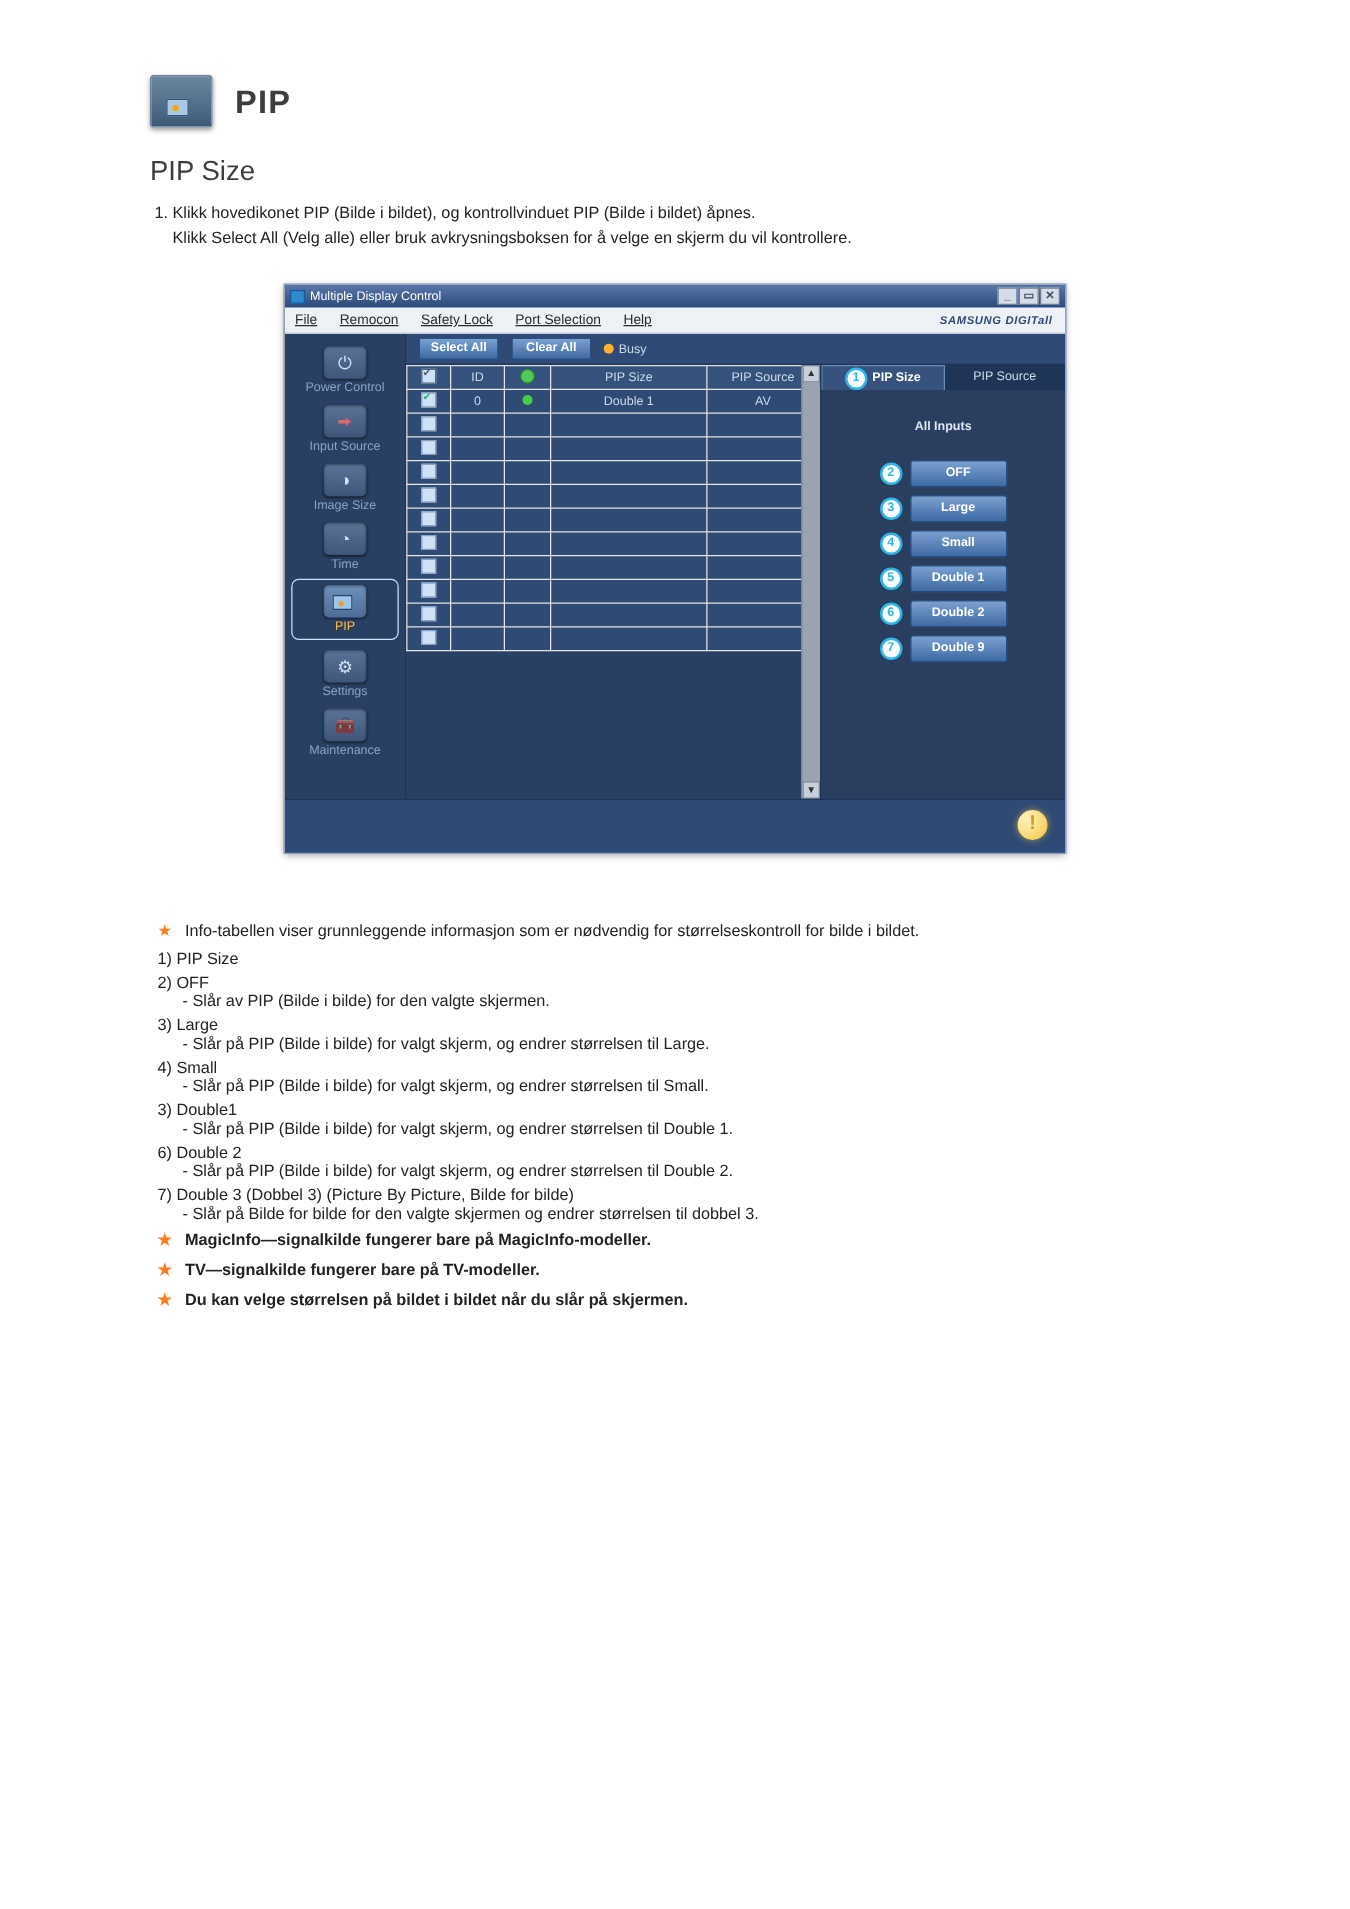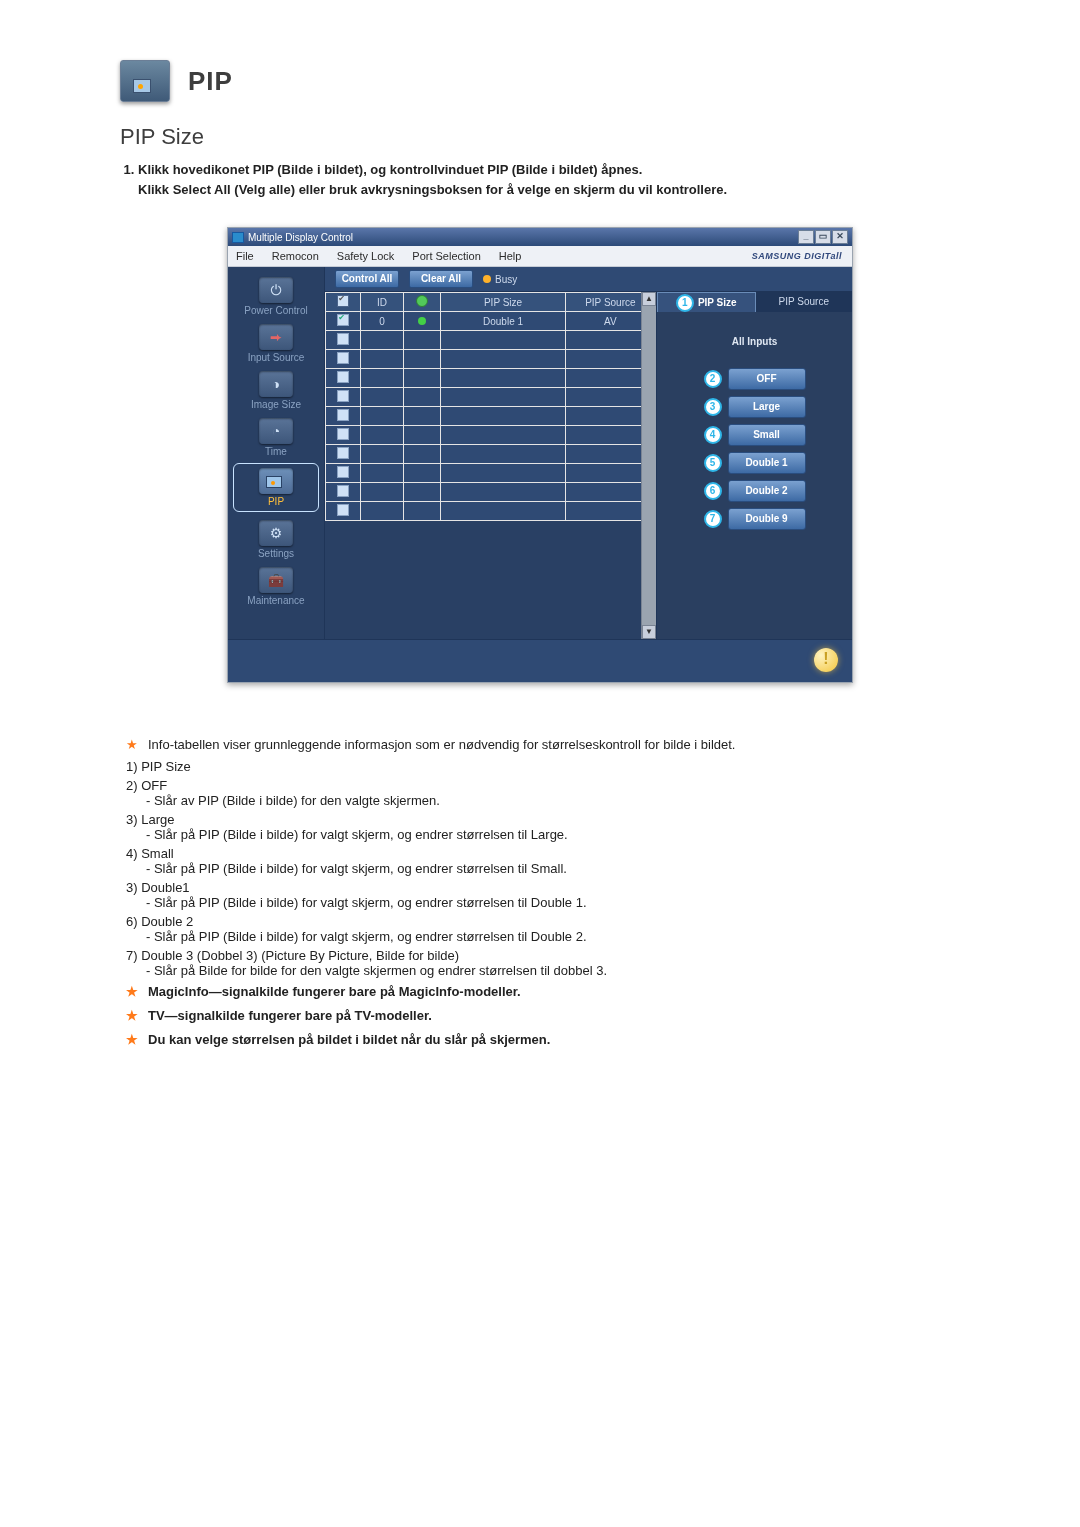--- a/index.html
+++ b/index.html
@@ -70,21 +70,20 @@
     color: #3e3e3e;
   }
 
   ol.intro {
     margin: 0 0 18px 18px;
     padding: 0;
   }
   ol.intro li {
     line-height: 1.5;
     margin-bottom: 2px;
-    font-weight: bold;
   }
   .intro-sub {
     display: block;
     margin-left: 0;
   }
 
   
 
   .shot {
     width: 624px;
@@ -136,21 +135,21 @@
     background: #eef1f6;
     border-bottom: 1px solid #c6ccd6;
     display: flex;
     align-items: center;
     padding-left: 8px;
     gap: 18px;
     font-size: 11px;
     color: #2b2b2b;
     position: relative;
   }
-  .shot-menubar .menu-item { cursor: default; }
+  .shot-menubar .menu-item { cursor: default; text-decoration: underline; }
   .samsung-logo {
     position: absolute;
     right: 10px;
     font-size: 9px;
     letter-spacing: .5px;
     color: #30487c;
     font-style: italic;
     font-weight: bold;
   }
 
@@ -522,21 +521,21 @@
           <span>Settings</span>
         </div>
         <div class="sb-item">
           <div class="sb-icon maint"></div>
           <span>Maintenance</span>
         </div>
       </div>
 
       <div class="main-col">
         <div class="toolbar-row">
-          <span class="tbtn">Control All</span>
+          <span class="tbtn">Select All</span>
           <span class="tbtn">Clear All</span>
           <span class="busy">
             <span class="busy-dot"></span>
             <span>Busy</span>
           </span>
         </div>
 
         <div class="panel-row">
 
           <div class="table-zone">

